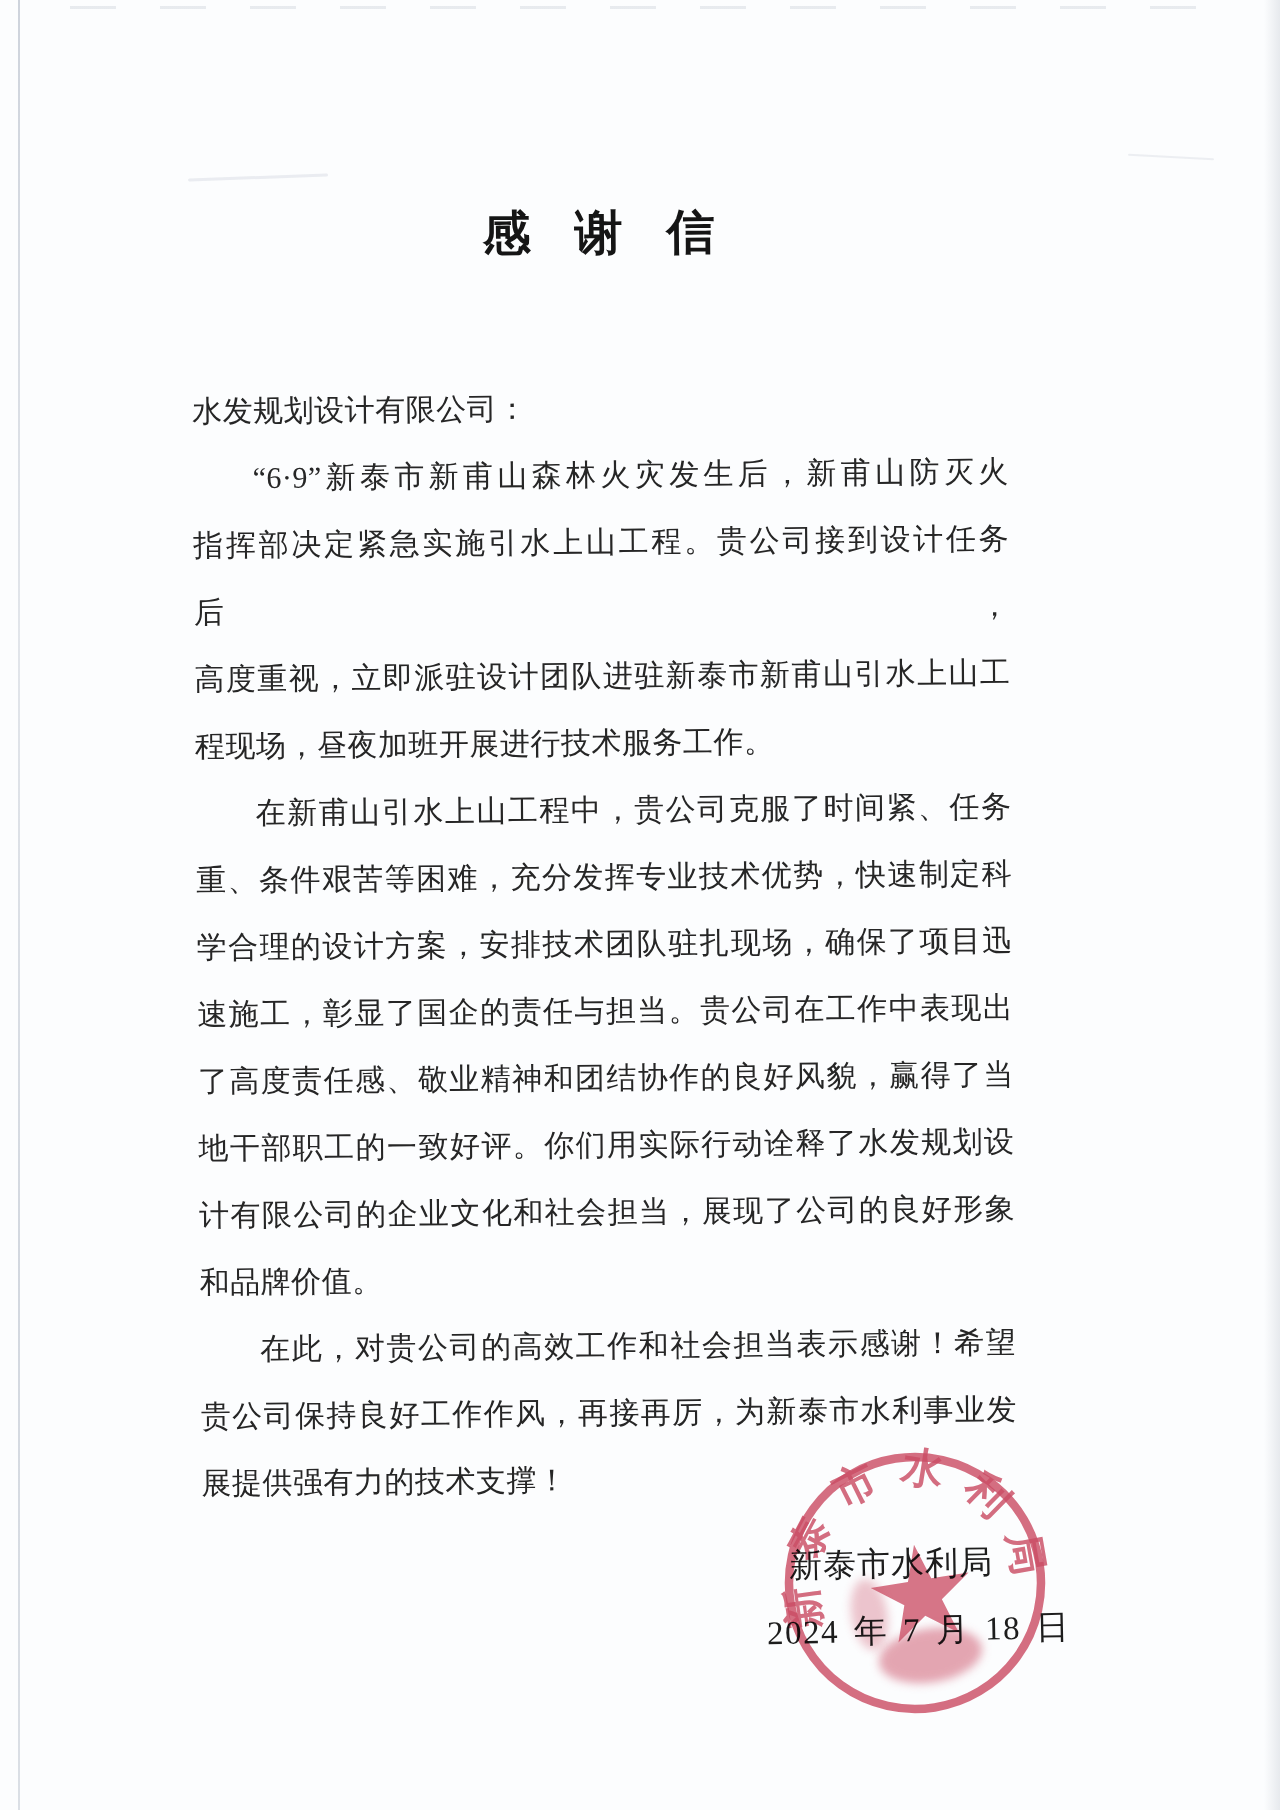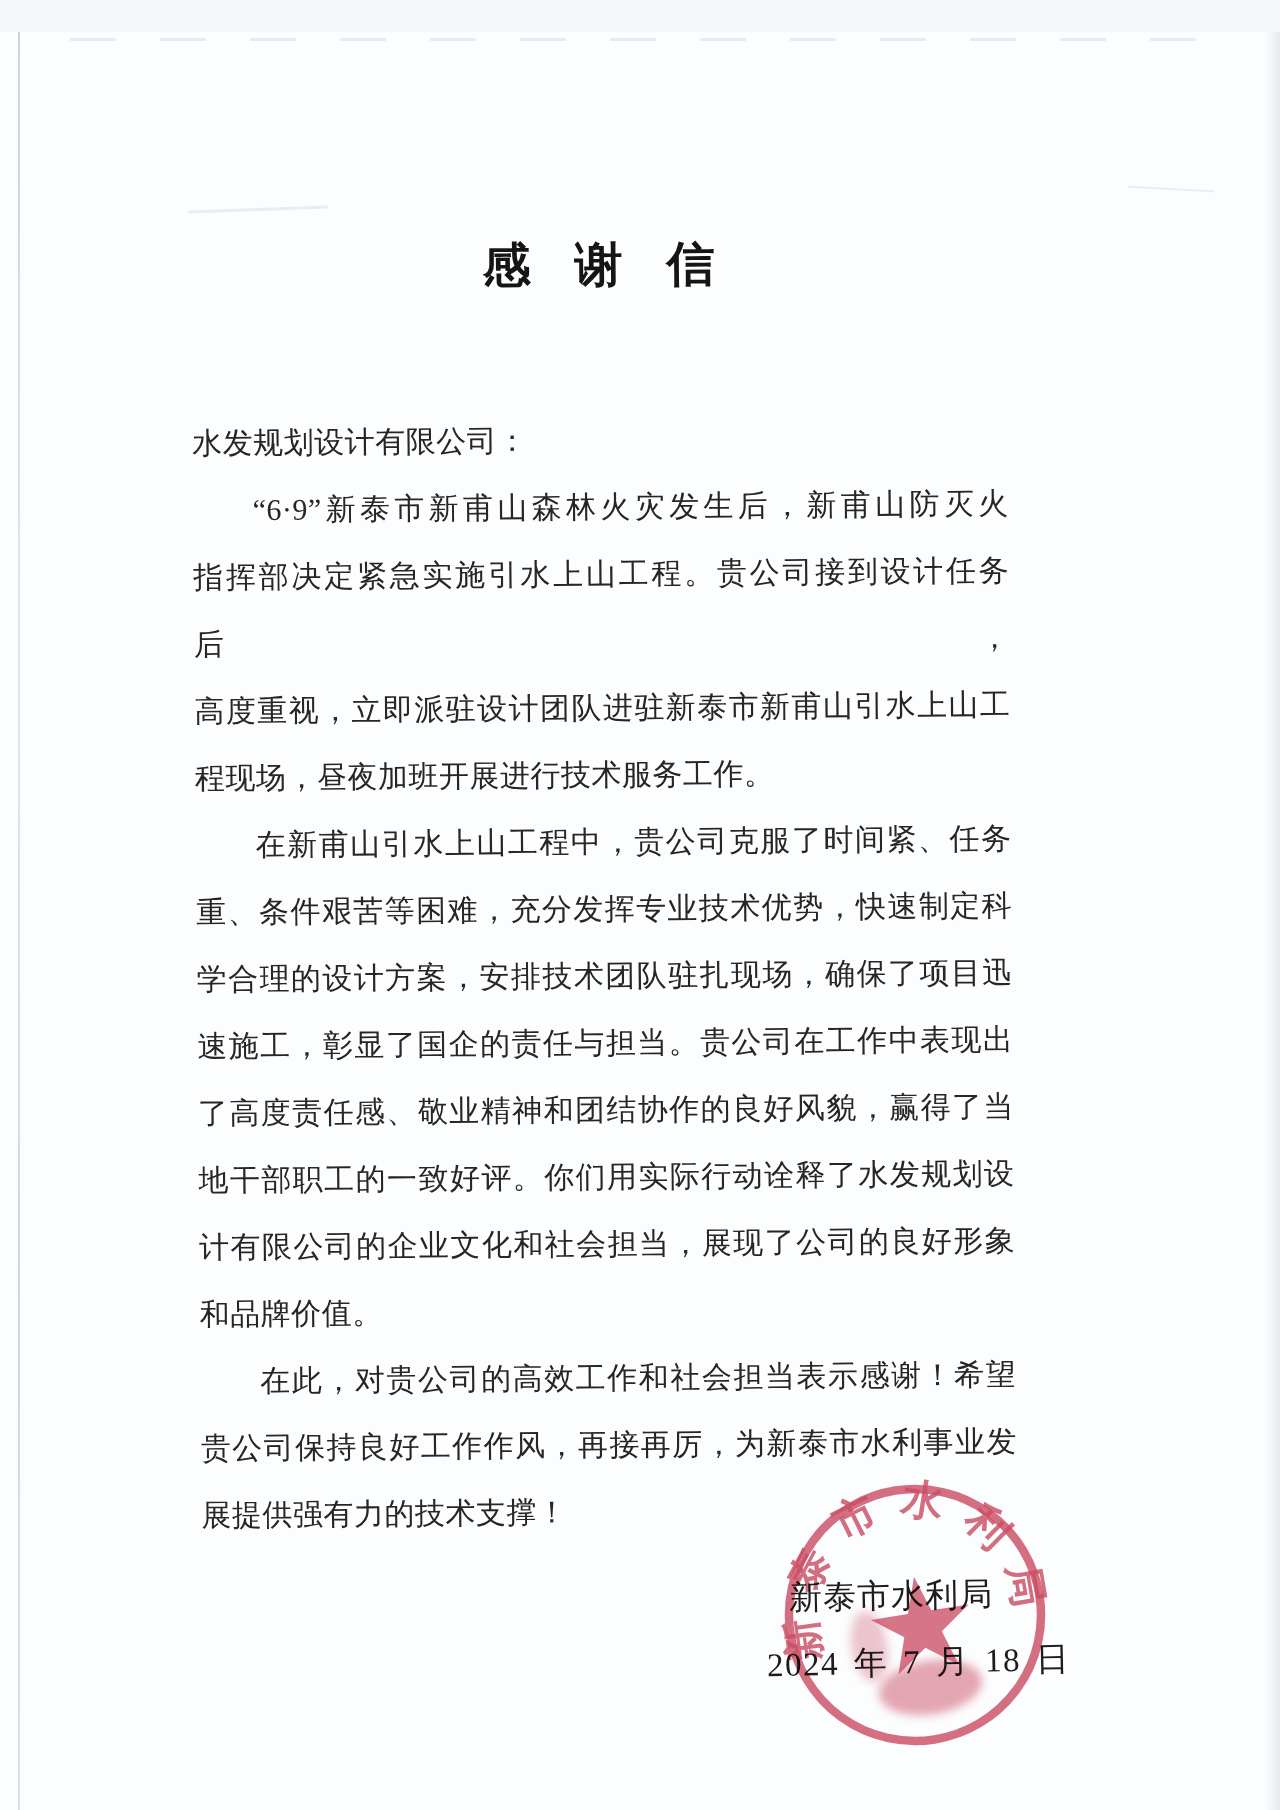--- a/index.html
+++ b/index.html
@@ -6,21 +6,20 @@
   body {
     width: 1280px; height: 1810px;
     position: relative;
     overflow: hidden;
     background: #f4f6f8;
     font-family: "Liberation Serif", "DejaVu Serif", serif;
   }
   .page {
     position: absolute; inset: 0;
     background: #fcfdfe;
-    margin-top: 32px;
   }
   
   .edge-left {
     position: absolute; left: 18px; top: 0; width: 2px; height: 100%;
     background: linear-gradient(#c6ccd6, #dde1e7 35%, #cbd1da 70%, #d5dae1);
     opacity: .85;
   }
   .edge-right {
     position: absolute; right: 0; top: 0; width: 16px; height: 100%;
     background: linear-gradient(to right, rgba(175,182,193,0), rgba(175,182,193,.28));

